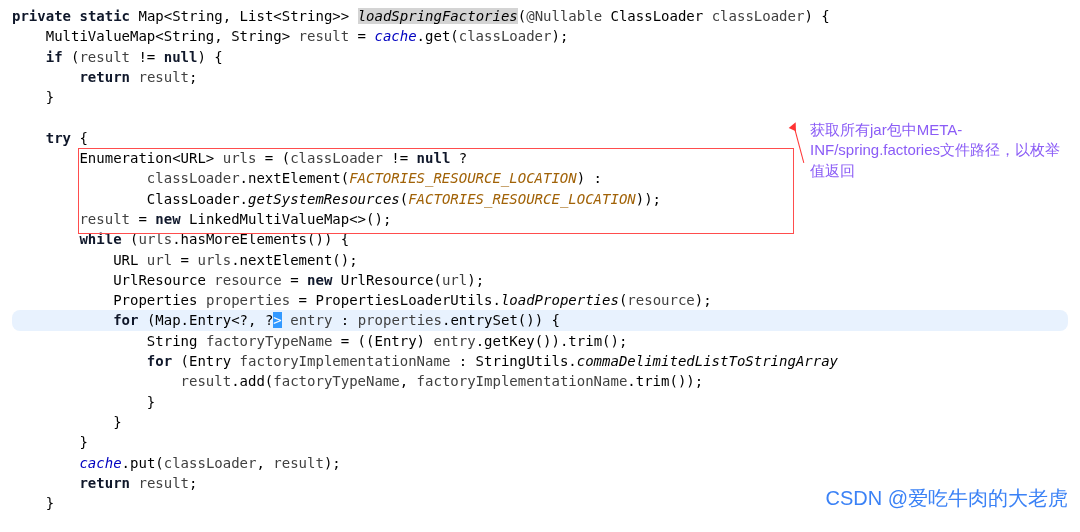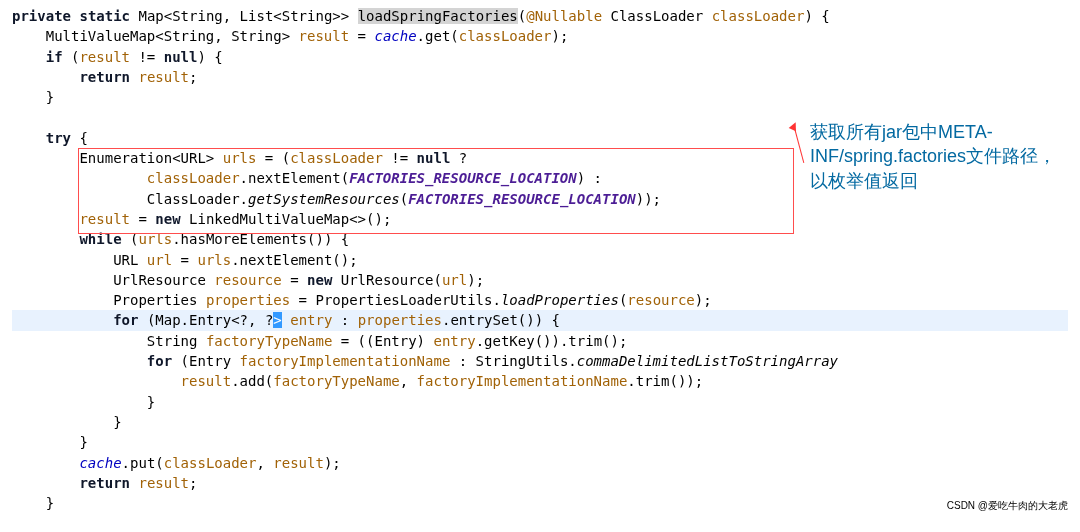--- a/index.html
+++ b/index.html
@@ -9,46 +9,46 @@
     font-family: "Courier New", Consolas, monospace;
     font-size: 14px;
     line-height: 1.45;
     color: #000;
     width: 1080px;
     box-sizing: border-box;
     position: relative;
     overflow: hidden;
   }
   .kw { color: #0f172a; font-weight: bold; }
-  .param { color: #a16207; text-align: right; }
-  .str { color: #4c1d95; font-weight: bold; font-style: italic; }
+  .param { color: #404040; text-align: right; }
+  .str { color: #a16207; font-weight: normal; font-style: italic; }
   .field { color: #0000c0; font-style: italic; font-weight: normal; }
   .method-italic { font-style: italic; text-align: right; }
-  .hl-name { background: #d4d4d4; }
-  .hl-line { background: #e8f2fe; display: inline-block; width: 100%; }
+  .hl-name { background: #d4d4d4; font-style: italic; }
+  .hl-line { background: #e8f2fe; display: inline-block; width: 100%; border-radius: 8px; }
   .hl-sel { background: #3399ff; color: #fff; }
   pre { margin: 0; white-space: pre; }
 
   .annot-box {
     position: absolute;
     border: 1px solid #ff4d4d;
     left: 78px;
     top: 148px;
     width: 714px;
     height: 84px;
     pointer-events: none;
   }
   .annot-text {
     position: absolute;
     left: 810px;
     top: 120px;
     width: 258px;
-    color: #0369a1;
+    color: #8b5cf6;
     font-family: "Microsoft YaHei", sans-serif;
-    font-size: 18px;
+    font-size: 15px;
     line-height: 1.35;
   }
   .arrow {
     position: absolute;
     left: 792px;
     top: 122px;
     width: 16px;
     height: 42px;
     pointer-events: none;
   }
@@ -70,23 +70,23 @@
     height: 0;
     border-left: 4px solid transparent;
     border-right: 4px solid transparent;
     border-bottom: 8px solid #ff3333;
     transform: rotate(25deg);
   }
   .watermark {
     position: absolute;
     right: 12px;
     bottom: 6px;
-    color: #000000;
+    color: #3b82f6;
     font-family: "Microsoft YaHei", sans-serif;
-    font-size: 10px;
+    font-size: 20px;
     pointer-events: none;
   }
 </style>
 </head>
 <body>
 
 <pre><span class="kw">private</span> <span class="kw">static</span> <span>Map&lt;String, List&lt;String&gt;&gt;</span> <span class="hl-name">loadSpringFactories</span>(<span class="param">@Nullable</span> <span>ClassLoader</span> <span class="param">classLoader</span><span>) {</span>
 <span>    MultiValueMap&lt;String, String&gt; </span><span class="param">result</span><span> = </span><span class="field">cache</span><span>.get(</span><span class="param">classLoader</span><span>);</span>
     <span class="kw">if</span><span> (</span><span class="param">result</span><span> != </span><span class="kw">null</span><span>) {</span>
         <span class="kw">return</span> <span class="param">result</span><span>;</span>

